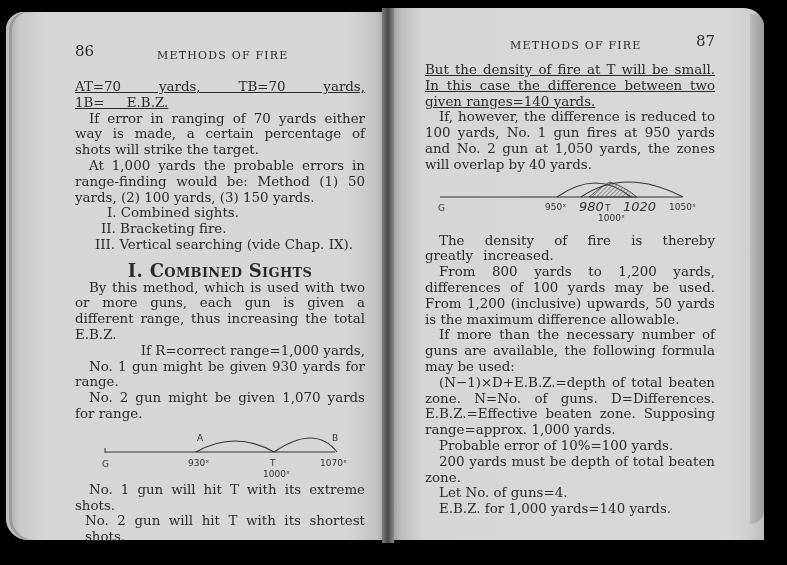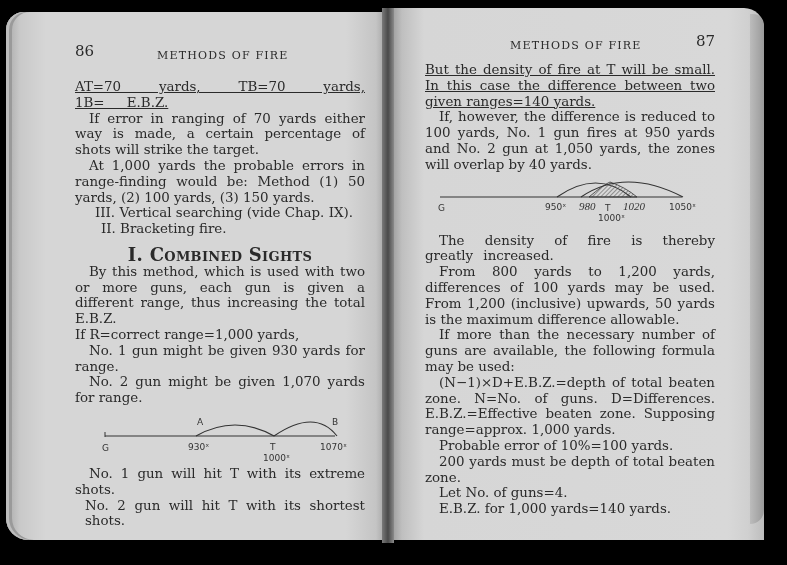--- a/index.html
+++ b/index.html
@@ -59,48 +59,49 @@
     p { margin: 0; text-align: justify; }
     p.indent { text-indent: 14px; }
     p.first { margin-top: 11px; text-decoration: underline; }
     .list-item { padding-left: 32px; }
     .list-item.l2 { padding-left: 26px; }
     .list-item.l3 { padding-left: 20px; }
     .section-heading {
       text-align: center; font-variant: small-caps; margin-top: 10px; margin-bottom: 1px;
       font-size: 18px; letter-spacing: 0.3px; font-weight: bold;
     }
-    .center { text-align: left; }
+    .center { text-align: right; }
 
     .diagram { position: relative; margin: 6px 0 4px 0; }
     .diagram svg { display: block; }
     .diag-label {
       position: absolute; font-family: "DejaVu Sans", sans-serif; font-size: 9px; color: #333;
     }
-    .diag-label.sm { font-size: 11px; font-style: italic; font-family: Liberation Serif, serif; }
+    .diag-label.sm { font-size: 13px; font-style: italic; }
   </style>
 </head>
 <body>
 
 <div class="book">
   <div class="page page-left"></div>
   <div class="page page-right"></div>
   <div class="page-right-edge"></div>
   <div class="gutter"></div>
 
   <div class="content content-left">
     <div class="running-head">
       <span class="page-num">86</span>
       <span class="page-title">METHODS OF FIRE</span>
     </div>
     <p class="first" style="word-spacing:18px;">AT=70 yards, TB=70 yards, 1B= E.B.Z.</p>
     <p class="indent">If error in ranging of 70 yards either way is made, a certain percentage of shots will strike the target.</p>
     <p class="indent">At 1,000 yards the probable errors in range-finding would be: Method (1) 50 yards, (2) 100 yards, (3) 150 yards.</p>
+    <div class="list-item">I. Combined sights.</div>
+    <div class="list-item l2">II. Bracketing fire.</div>
     <div class="list-item l3">III. Vertical searching (vide Chap. IX).</div>
-    <div class="list-item l2">II. Bracketing fire.</div>
 
     <div class="section-heading">I. Combined Sights</div>
     <p class="indent">By this method, which is used with two or more guns, each gun is given a different range, thus increasing the total E.B.Z.</p>
     <p class="center">If R=correct range=1,000 yards,</p>
     <p class="indent">No. 1 gun might be given 930 yards for range.</p>
     <p class="indent">No. 2 gun might be given 1,070 yards for range.</p>
 
     <div class="diagram" style="height:50px;">
       <svg width="290" height="50">
         <line x1="30" y1="24" x2="260" y2="24" stroke="#333" stroke-width="1.2"></line>

